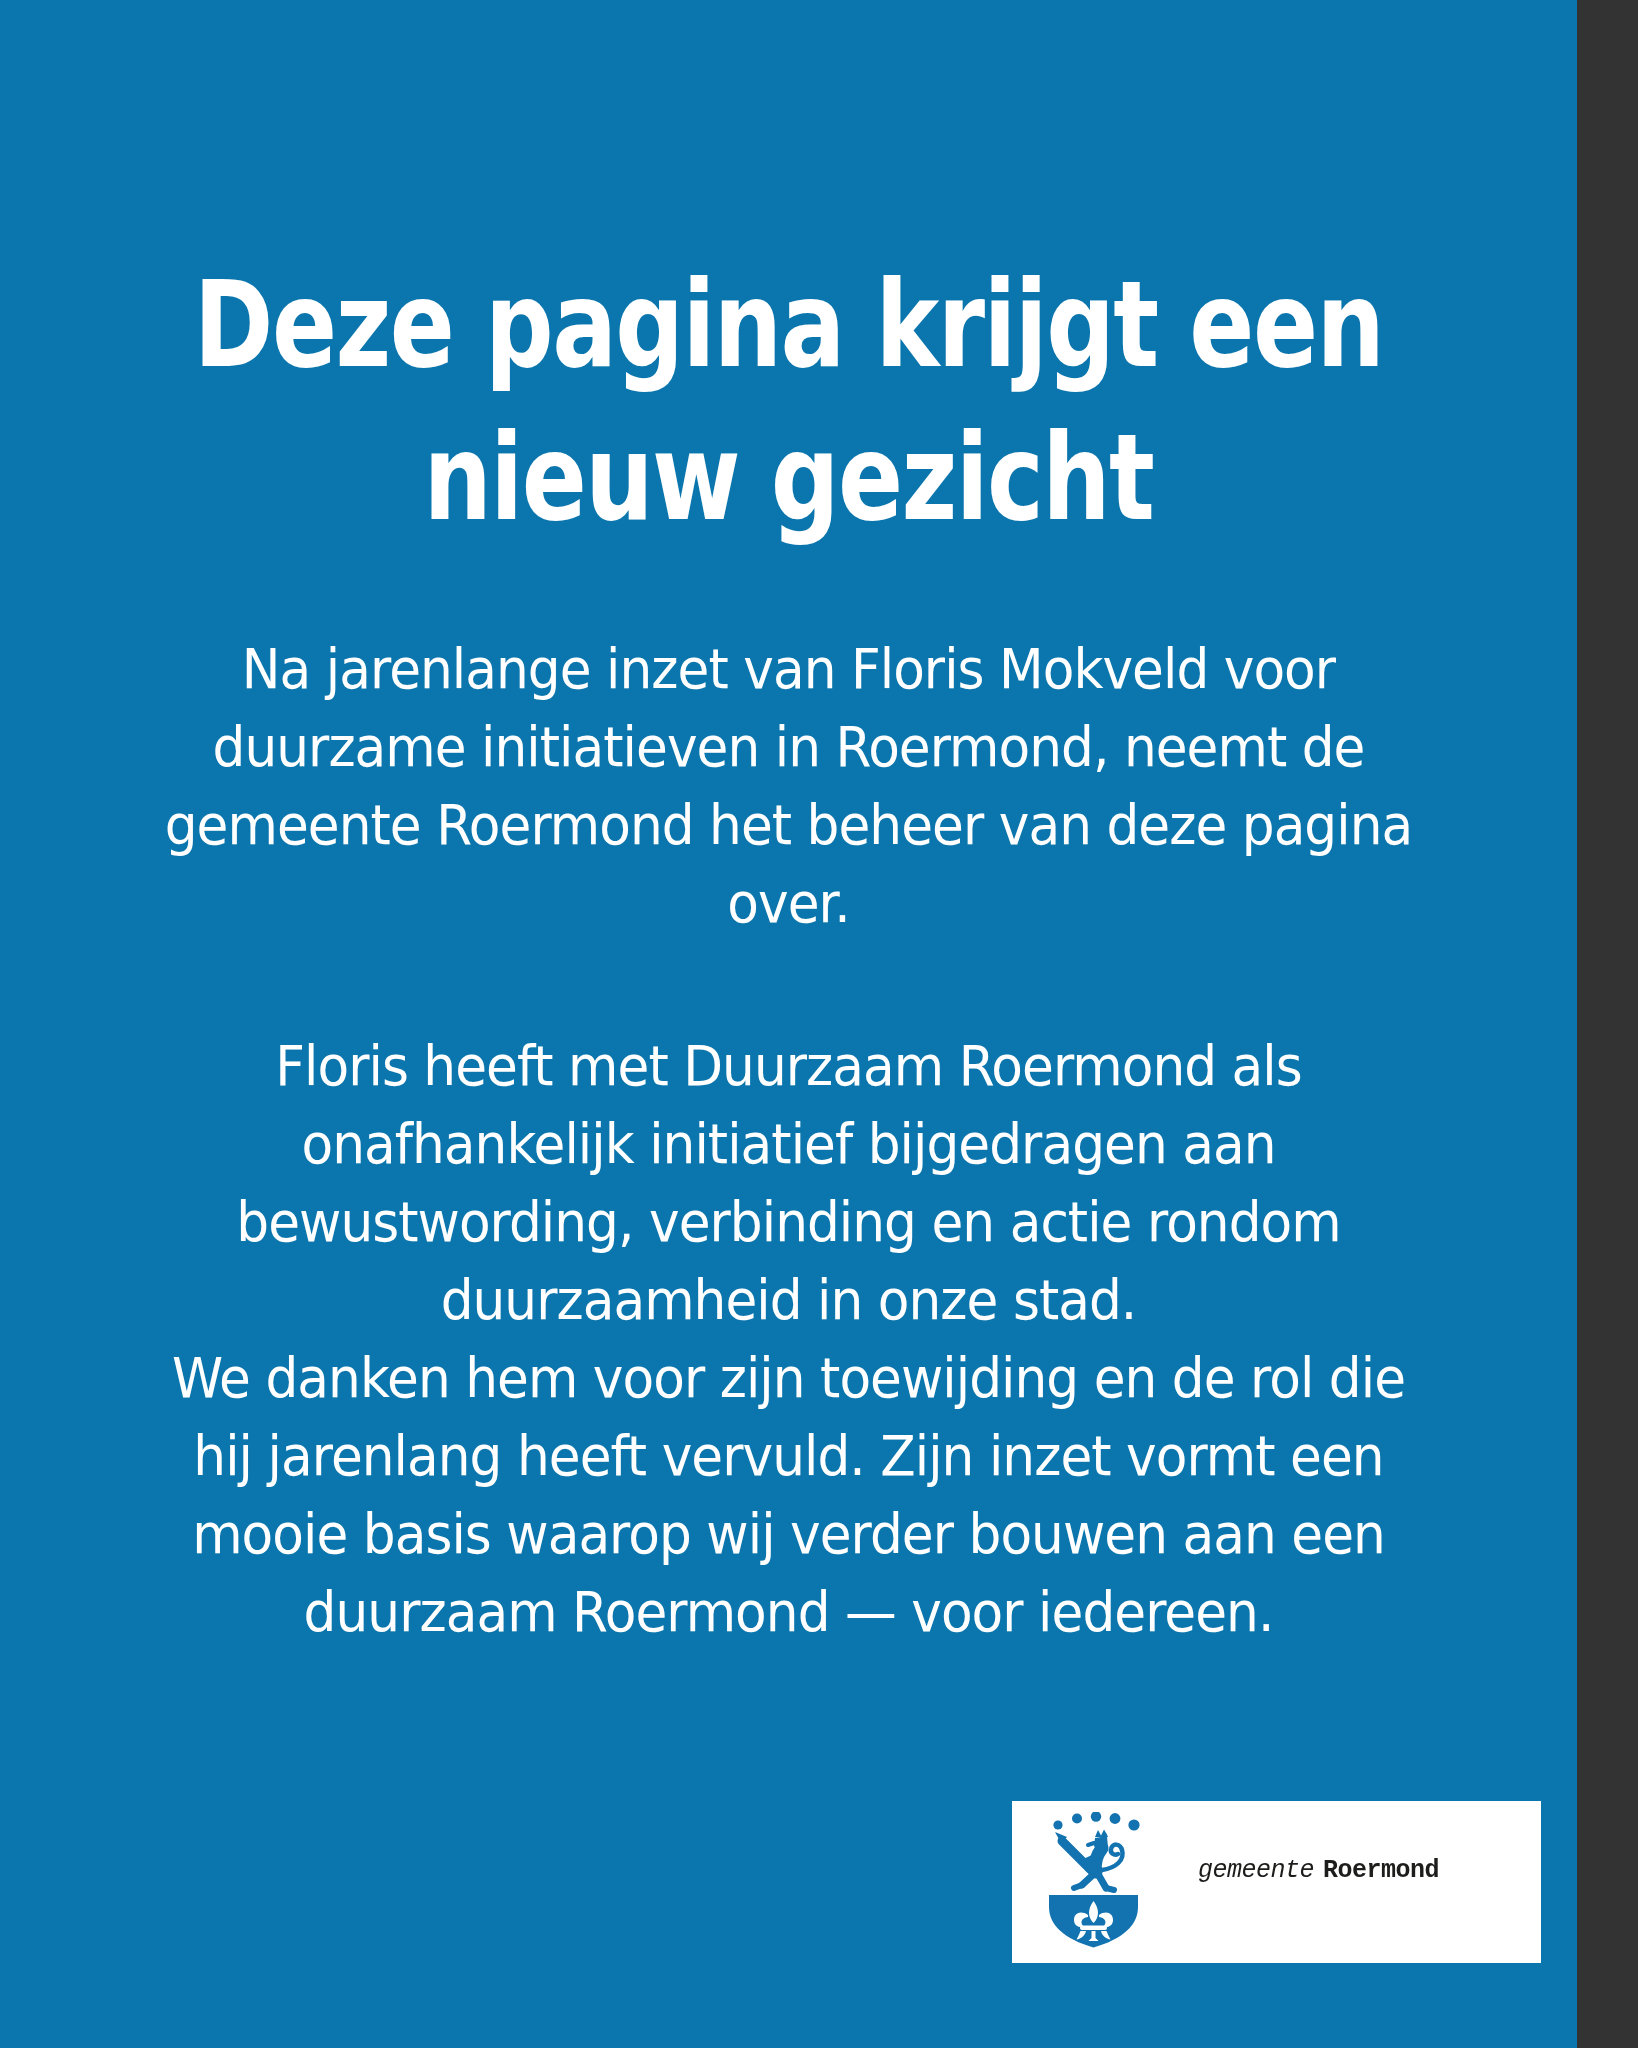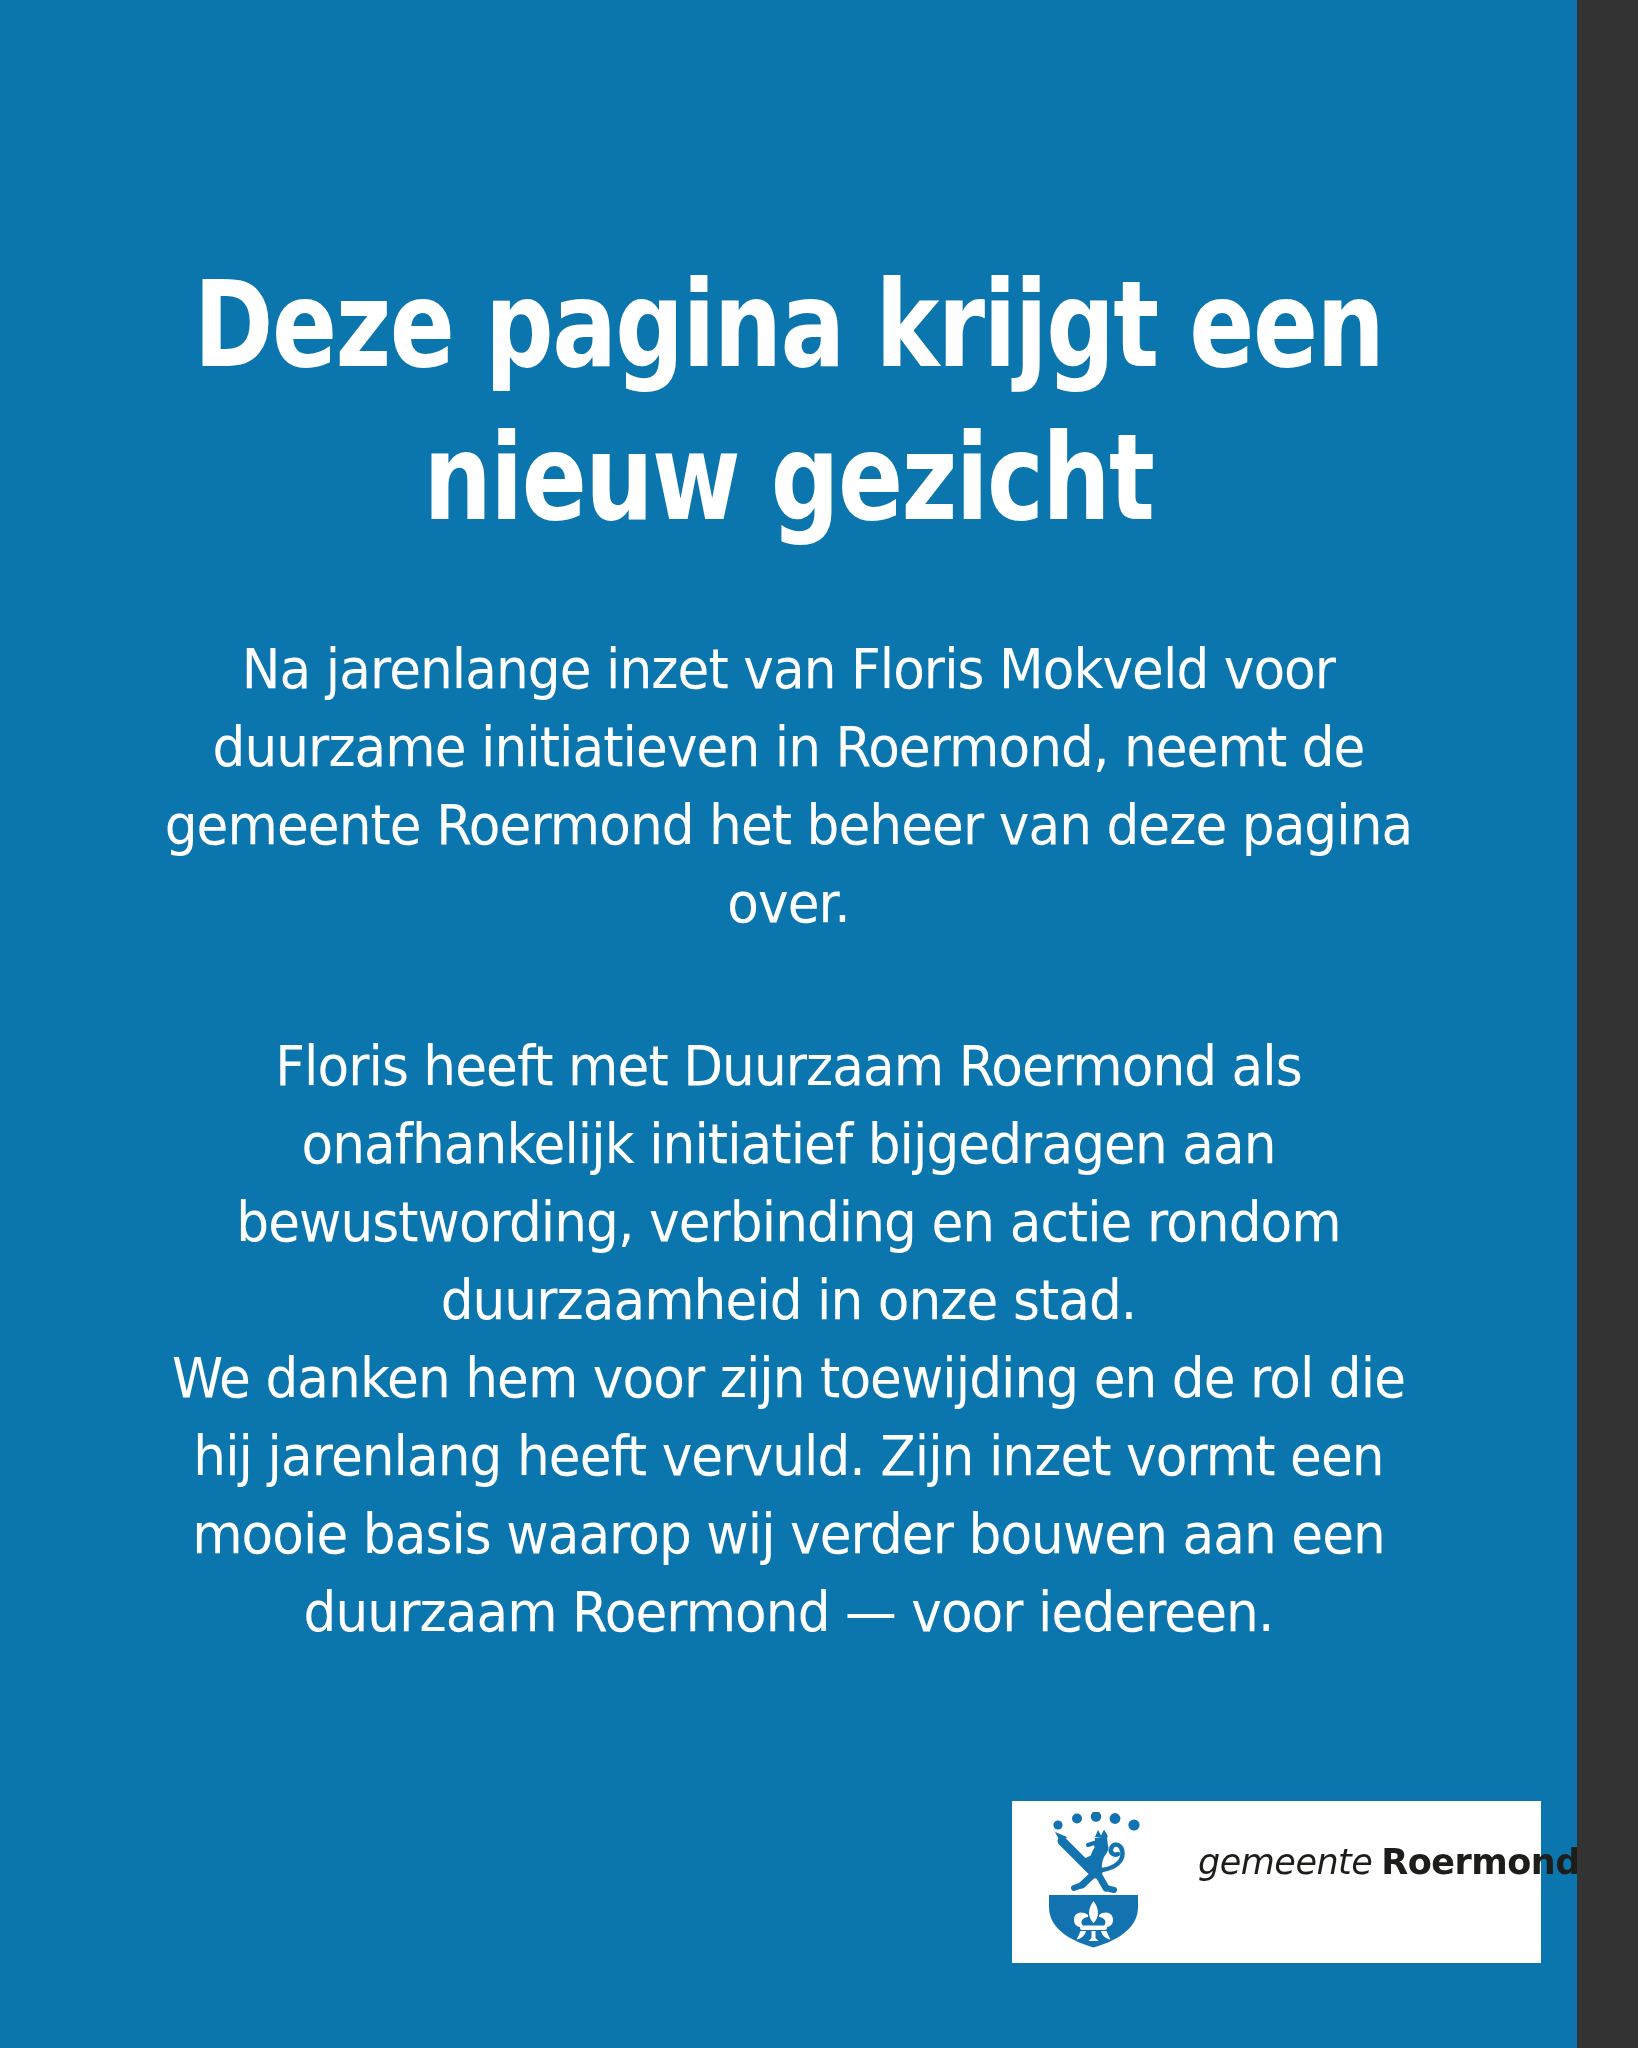--- a/index.html
+++ b/index.html
@@ -59,26 +59,27 @@
     position: absolute;
     left: 34px;
     top: 11px;
     width: 100px;
     height: 140px;
     color: var(--crest, #1273b0);
   }
   .logo-text {
     position: absolute;
     left: 186px;
-    top: 44px;
-    font-size: 35px;
+    top: 52px;
+    font-size: 25px;
     line-height: 35px;
     letter-spacing: -0.5px;
     color: var(--logo-fg, #1d1d1b);
     white-space: nowrap;
+    font-family: Liberation Mono, monospace;
   }
   .logo-text .prefix {
     font-style: italic;
     font-weight: 400;
     margin-right: 9px;
   }
   .logo-text .name {
     font-weight: bold;
   }
 </style>

